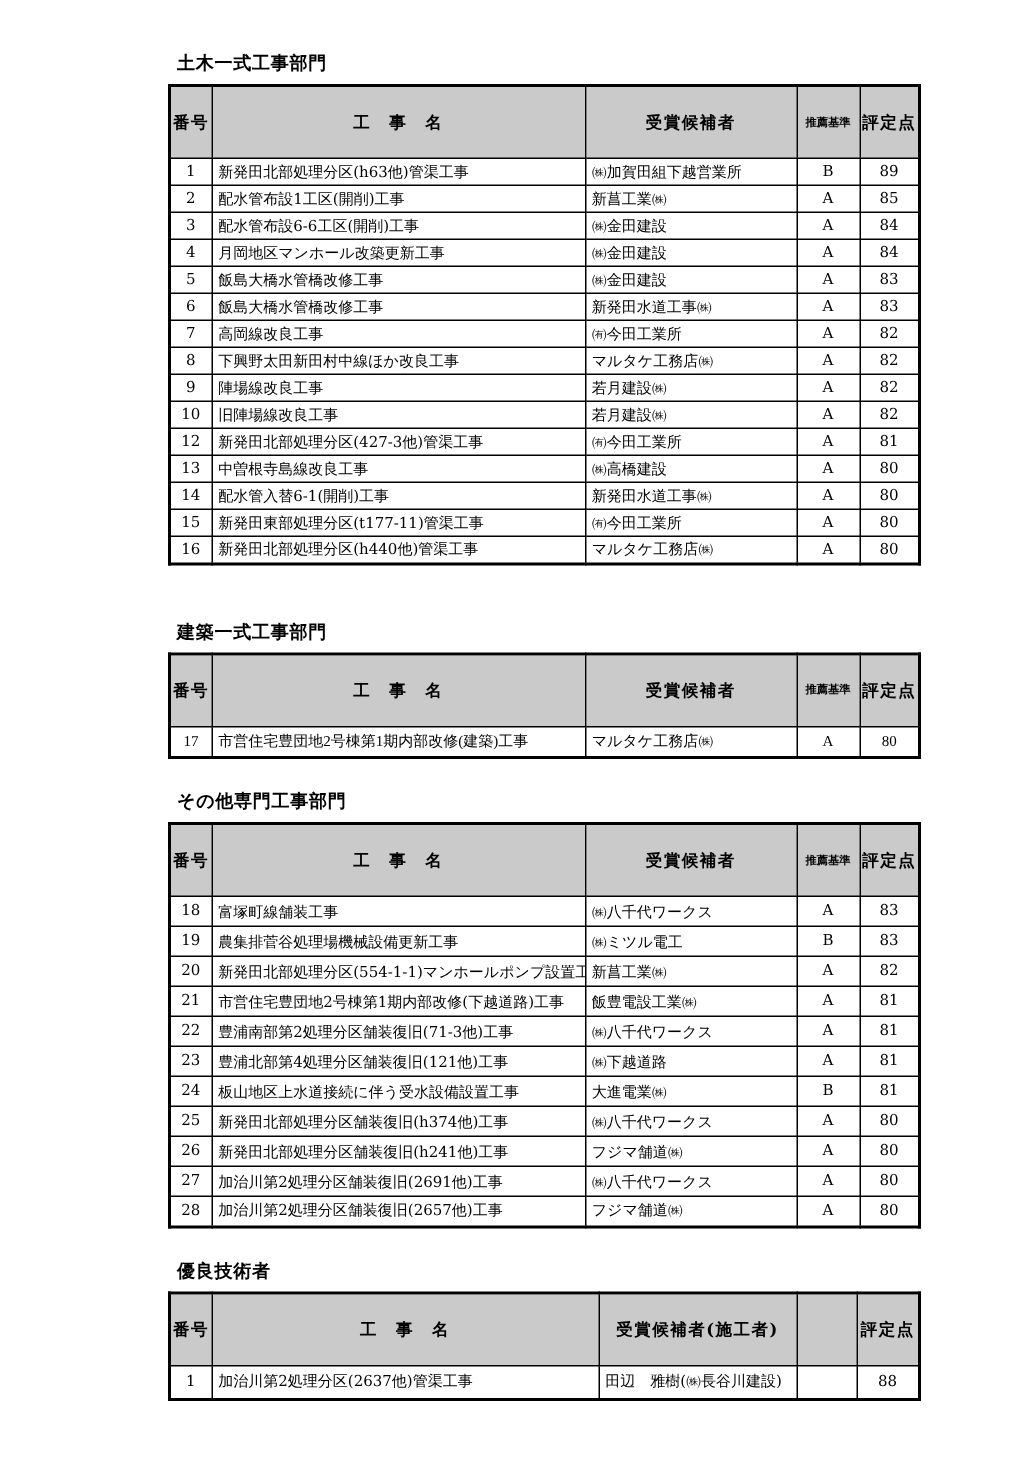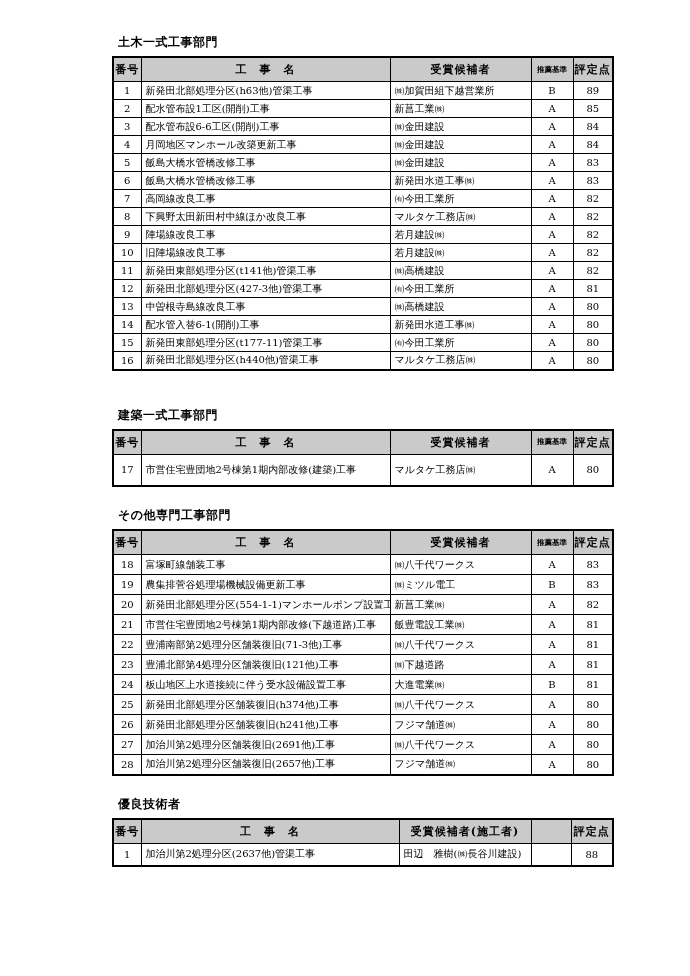--- a/index.html
+++ b/index.html
@@ -39,21 +39,21 @@
     overflow:hidden;
     box-sizing:border-box;
   }
   table.awards th{
     background:var(--header-bg);
     font-weight:bold;
     font-size:11px;
     height:21px;
     text-align:center;
     letter-spacing:1px;
-    padding:4px 1px;
+    padding:16px 1px;
   }
   table.awards th.c-criteria{
     font-size:7.5px;
     letter-spacing:0;
   }
   table.awards td{
     font-size:10px;
     padding:0 2px;
     white-space:nowrap;
   }
@@ -67,21 +67,21 @@
   .awards col.w-cand{width:141px;}
   .awards col.w-crit{width:42px;}
   .awards col.w-score{width:40px;}
   
   .t-last col.w-name{width:258px;}
   .t-last col.w-cand{width:132px;}
   .t-last col.w-crit{width:40px;}
   .t-last col.w-score{width:42px;}
   
   .t1 td{height:18px;}
-  .t2 td{height:32px;}
+  .t2 td{height:21px;font-family:Liberation Serif, serif;}
   .t3 td{height:20px;}
   .t-last td{height:23px;}
   .sec-2{margin-top:36px;}
   .sec-3{margin-top:20px;}
   .sec-4{margin-top:20px;}
 </style>
 </head>
 <body>
 
 <div class="page">
@@ -170,27 +170,20 @@
             <td class="c-score">82</td>
           </tr>
           <tr>
             <td class="c-no">10</td>
             <td class="c-name">旧陣場線改良工事</td>
             <td class="c-candidate">若月建設㈱</td>
             <td class="c-criteria">A</td>
             <td class="c-score">82</td>
           </tr>
           <tr>
-            <td class="c-no">11</td>
-            <td class="c-name">新発田東部処理分区(t141他)管渠工事</td>
-            <td class="c-candidate">㈱高橋建設</td>
-            <td class="c-criteria">A</td>
-            <td class="c-score">82</td>
-          </tr>
-          <tr>
             <td class="c-no">12</td>
             <td class="c-name">新発田北部処理分区(427-3他)管渠工事</td>
             <td class="c-candidate">㈲今田工業所</td>
             <td class="c-criteria">A</td>
             <td class="c-score">81</td>
           </tr>
           <tr>
             <td class="c-no">13</td>
             <td class="c-name">中曽根寺島線改良工事</td>
             <td class="c-candidate">㈱高橋建設</td>

